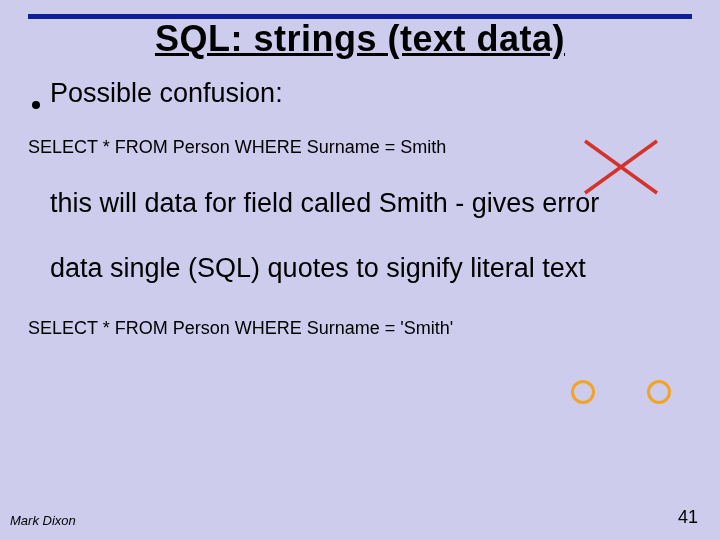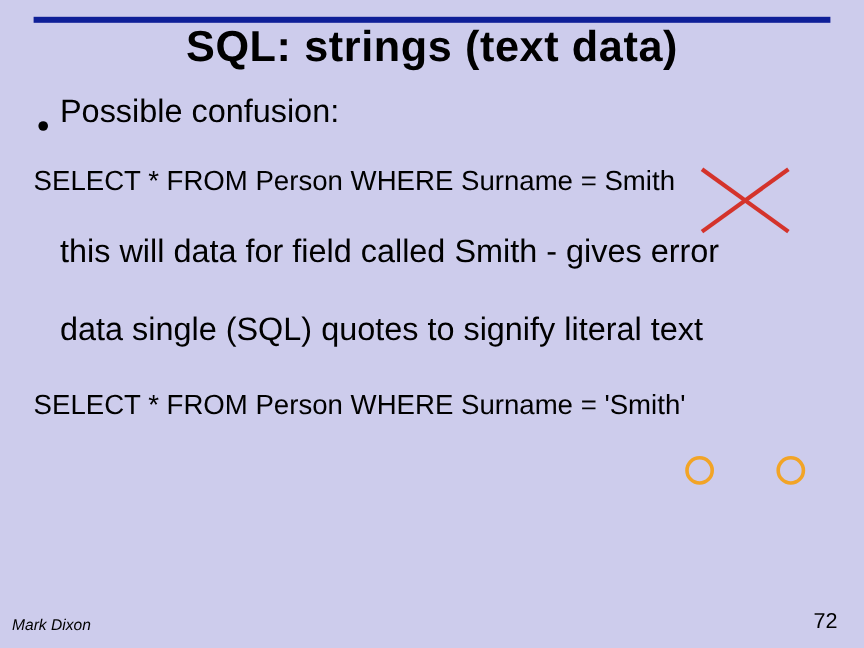--- a/index.html
+++ b/index.html
@@ -29,20 +29,21 @@
   }
   .title {
     position: absolute;
     left: 0;
     right: 0;
     top: 18px;
     text-align: center;
     font-size: 36px;
     font-weight: bold;
     letter-spacing: 0.5px;
+    text-decoration: underline;
   }
   .body {
     position: absolute;
     left: 28px;
     right: 28px;
     top: 78px;
   }
   .bullet-row {
     display: flex;
     align-items: flex-end;
@@ -53,21 +54,21 @@
   .bullet {
     width: 8px;
     height: 8px;
     border-radius: 50%;
     background: #000;
     margin-top: 12px;
     flex: 0 0 auto;
     margin-left: 4px;
   }
   .sql-line {
-    font-size: 23px;
+    font-size: 18px;
     margin-top: 6px;
     margin-bottom: 30px;
     white-space: nowrap;
   }
   .explain {
     font-size: 27px;
     margin-left: 22px;
     margin-bottom: 34px;
     white-space: nowrap;
   }
@@ -134,15 +135,15 @@
 
   <svg class="red-x" viewBox="0 0 80 60">
     <line x1="4" y1="4" x2="76" y2="56" stroke="#d4332b" stroke-width="3.5"></line>
     <line x1="76" y1="4" x2="4" y2="56" stroke="#d4332b" stroke-width="3.5"></line>
   </svg>
 
   <div class="circ c1"></div>
   <div class="circ c2"></div>
 
   <div class="footer-left">Mark Dixon</div>
-  <div class="footer-right">72</div>
+  <div class="footer-right">41</div>
 
 </div>
 
 </body></html>

